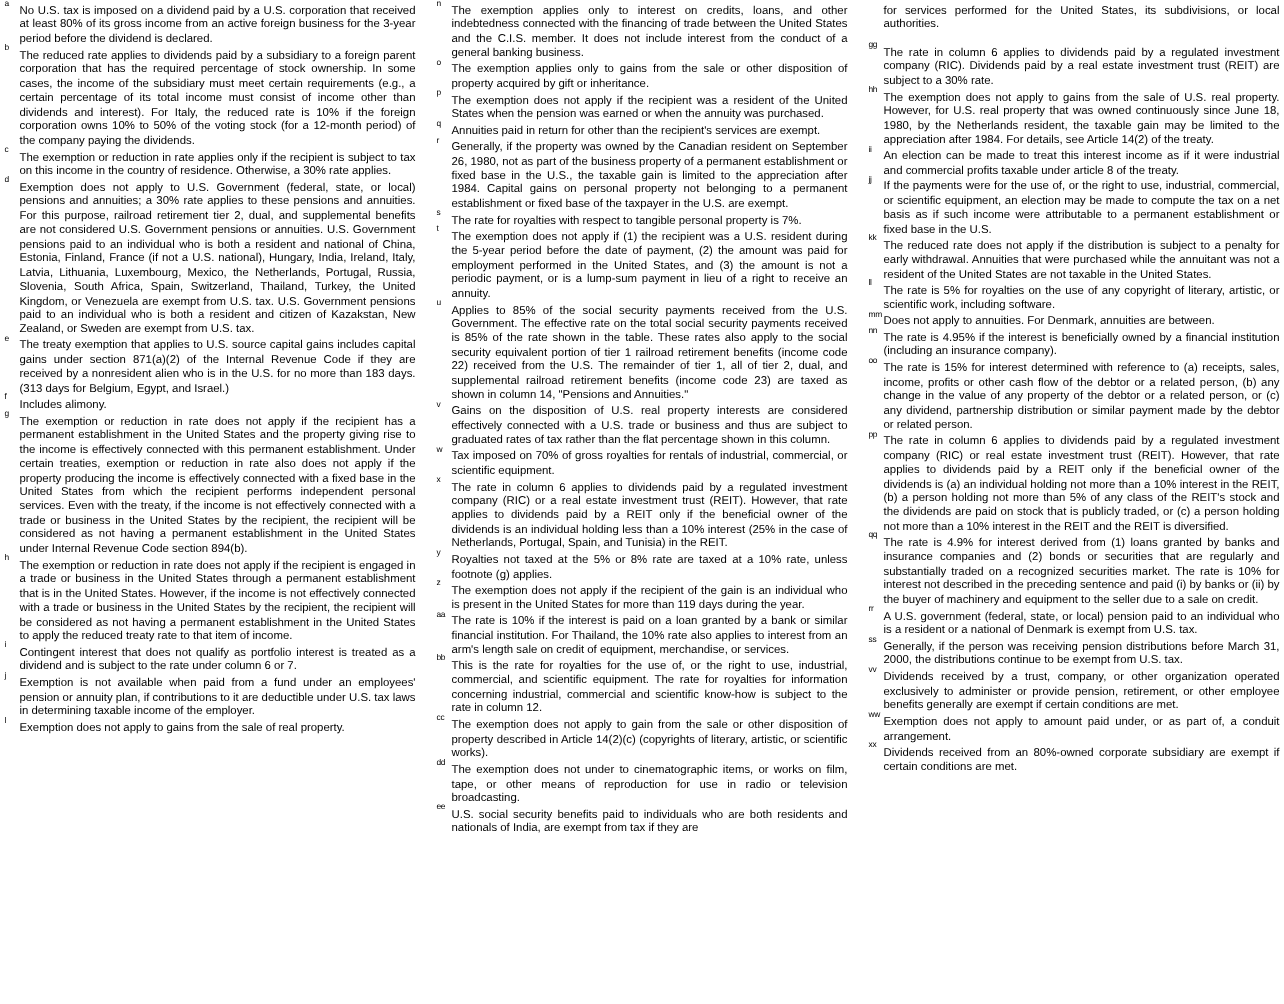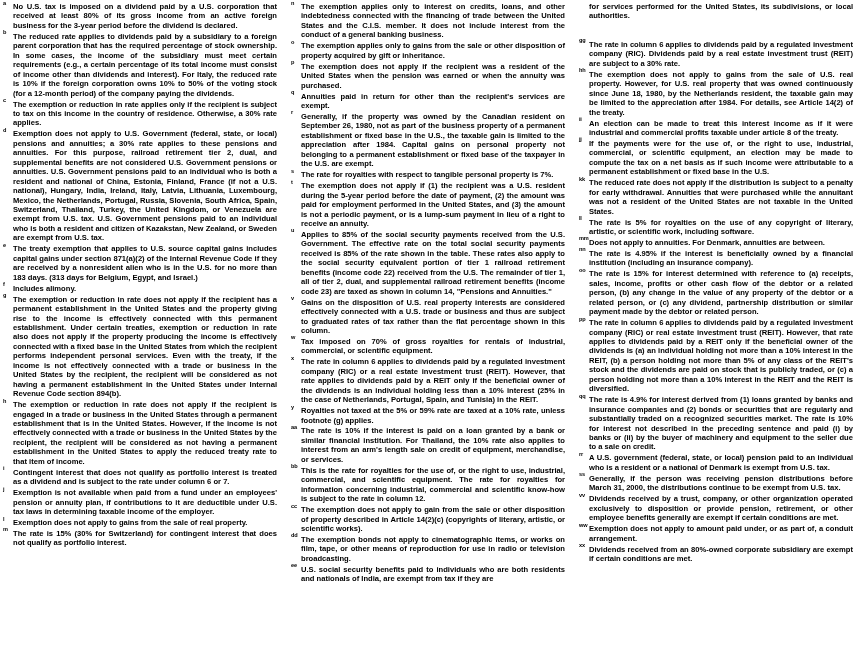--- a/index.html
+++ b/index.html
@@ -22,83 +22,82 @@
   }
   .col {
     font-size: 7.6px;
     line-height: 9.45px;
     text-align: justify;
   }
   .fn {
     position: relative;
     padding-left: 11px;
     margin-bottom: 1.5px;
-    font-weight: bold;
   }
   .fn .mk {
     position: absolute;
     left: 1px;
     top: -1.5px;
     font-size: 5.6px;
     line-height: 1;
     letter-spacing: -0.2px;
   }
   .fn.cont {
-    margin-bottom: 19px;
+    margin-bottom: 9px;
   }
 </style>
 </head>
 <body>
 
 <div class="page">
   <div class="col">
       <div class="fn"><sup class="mk">a</sup><span>No U.S. tax is imposed on a dividend paid by a U.S. corporation that received at least 80% of its gross income from an active foreign business for the 3-year period before the dividend is declared.</span></div>
       <div class="fn"><sup class="mk">b</sup><span>The reduced rate applies to dividends paid by a subsidiary to a foreign parent corporation that has the required percentage of stock ownership. In some cases, the income of the subsidiary must meet certain requirements (e.g., a certain percentage of its total income must consist of income other than dividends and interest). For Italy, the reduced rate is 10% if the foreign corporation owns 10% to 50% of the voting stock (for a 12-month period) of the company paying the dividends.</span></div>
       <div class="fn"><sup class="mk">c</sup><span>The exemption or reduction in rate applies only if the recipient is subject to tax on this income in the country of residence. Otherwise, a 30% rate applies.</span></div>
       <div class="fn"><sup class="mk">d</sup><span>Exemption does not apply to U.S. Government (federal, state, or local) pensions and annuities; a 30% rate applies to these pensions and annuities. For this purpose, railroad retirement tier 2, dual, and supplemental benefits are not considered U.S. Government pensions or annuities. U.S. Government pensions paid to an individual who is both a resident and national of China, Estonia, Finland, France (if not a U.S. national), Hungary, India, Ireland, Italy, Latvia, Lithuania, Luxembourg, Mexico, the Netherlands, Portugal, Russia, Slovenia, South Africa, Spain, Switzerland, Thailand, Turkey, the United Kingdom, or Venezuela are exempt from U.S. tax. U.S. Government pensions paid to an individual who is both a resident and citizen of Kazakstan, New Zealand, or Sweden are exempt from U.S. tax.</span></div>
       <div class="fn"><sup class="mk">e</sup><span>The treaty exemption that applies to U.S. source capital gains includes capital gains under section 871(a)(2) of the Internal Revenue Code if they are received by a nonresident alien who is in the U.S. for no more than 183 days. (313 days for Belgium, Egypt, and Israel.)</span></div>
       <div class="fn"><sup class="mk">f</sup><span>Includes alimony.</span></div>
       <div class="fn"><sup class="mk">g</sup><span>The exemption or reduction in rate does not apply if the recipient has a permanent establishment in the United States and the property giving rise to the income is effectively connected with this permanent establishment. Under certain treaties, exemption or reduction in rate also does not apply if the property producing the income is effectively connected with a fixed base in the United States from which the recipient performs independent personal services. Even with the treaty, if the income is not effectively connected with a trade or business in the United States by the recipient, the recipient will be considered as not having a permanent establishment in the United States under Internal Revenue Code section 894(b).</span></div>
       <div class="fn"><sup class="mk">h</sup><span>The exemption or reduction in rate does not apply if the recipient is engaged in a trade or business in the United States through a permanent establishment that is in the United States. However, if the income is not effectively connected with a trade or business in the United States by the recipient, the recipient will be considered as not having a permanent establishment in the United States to apply the reduced treaty rate to that item of income.</span></div>
       <div class="fn"><sup class="mk">i</sup><span>Contingent interest that does not qualify as portfolio interest is treated as a dividend and is subject to the rate under column 6 or 7.</span></div>
       <div class="fn"><sup class="mk">j</sup><span>Exemption is not available when paid from a fund under an employees' pension or annuity plan, if contributions to it are deductible under U.S. tax laws in determining taxable income of the employer.</span></div>
       <div class="fn"><sup class="mk">l</sup><span>Exemption does not apply to gains from the sale of real property.</span></div>
-      <div class="fn"><sup class="mk">m</sup><span>The rate is 15% (30% for Switzerland) for contingent interest that does not qualify as portfolio interest.</span></div>
     </div>
   <div class="col">
       <div class="fn"><sup class="mk">n</sup><span>The exemption applies only to interest on credits, loans, and other indebtedness connected with the financing of trade between the United States and the C.I.S. member. It does not include interest from the conduct of a general banking business.</span></div>
       <div class="fn"><sup class="mk">o</sup><span>The exemption applies only to gains from the sale or other disposition of property acquired by gift or inheritance.</span></div>
       <div class="fn"><sup class="mk">p</sup><span>The exemption does not apply if the recipient was a resident of the United States when the pension was earned or when the annuity was purchased.</span></div>
       <div class="fn"><sup class="mk">q</sup><span>Annuities paid in return for other than the recipient's services are exempt.</span></div>
       <div class="fn"><sup class="mk">r</sup><span>Generally, if the property was owned by the Canadian resident on September 26, 1980, not as part of the business property of a permanent establishment or fixed base in the U.S., the taxable gain is limited to the appreciation after 1984. Capital gains on personal property not belonging to a permanent establishment or fixed base of the taxpayer in the U.S. are exempt.</span></div>
       <div class="fn"><sup class="mk">s</sup><span>The rate for royalties with respect to tangible personal property is 7%.</span></div>
       <div class="fn"><sup class="mk">t</sup><span>The exemption does not apply if (1) the recipient was a U.S. resident during the 5-year period before the date of payment, (2) the amount was paid for employment performed in the United States, and (3) the amount is not a periodic payment, or is a lump-sum payment in lieu of a right to receive an annuity.</span></div>
       <div class="fn"><sup class="mk">u</sup><span>Applies to 85% of the social security payments received from the U.S. Government. The effective rate on the total social security payments received is 85% of the rate shown in the table. These rates also apply to the social security equivalent portion of tier 1 railroad retirement benefits (income code 22) received from the U.S. The remainder of tier 1, all of tier 2, dual, and supplemental railroad retirement benefits (income code 23) are taxed as shown in column 14, "Pensions and Annuities."</span></div>
       <div class="fn"><sup class="mk">v</sup><span>Gains on the disposition of U.S. real property interests are considered effectively connected with a U.S. trade or business and thus are subject to graduated rates of tax rather than the flat percentage shown in this column.</span></div>
       <div class="fn"><sup class="mk">w</sup><span>Tax imposed on 70% of gross royalties for rentals of industrial, commercial, or scientific equipment.</span></div>
       <div class="fn"><sup class="mk">x</sup><span>The rate in column 6 applies to dividends paid by a regulated investment company (RIC) or a real estate investment trust (REIT). However, that rate applies to dividends paid by a REIT only if the beneficial owner of the dividends is an individual holding less than a 10% interest (25% in the case of Netherlands, Portugal, Spain, and Tunisia) in the REIT.</span></div>
-      <div class="fn"><sup class="mk">y</sup><span>Royalties not taxed at the 5% or 59% rate are taxed at a 10% rate, unless footnote (g) applies.</span></div>
+      <div class="fn"><sup class="mk">y</sup><span>Royalties not taxed at the 5% or 8% rate are taxed at a 10% rate, unless footnote (g) applies.</span></div>
+      <div class="fn"><sup class="mk">z</sup><span>The exemption does not apply if the recipient of the gain is an individual who is present in the United States for more than 119 days during the year.</span></div>
       <div class="fn"><sup class="mk">aa</sup><span>The rate is 10% if the interest is paid on a loan granted by a bank or similar financial institution. For Thailand, the 10% rate also applies to interest from an arm's length sale on credit of equipment, merchandise, or services.</span></div>
       <div class="fn"><sup class="mk">bb</sup><span>This is the rate for royalties for the use of, or the right to use, industrial, commercial, and scientific equipment. The rate for royalties for information concerning industrial, commercial and scientific know-how is subject to the rate in column 12.</span></div>
       <div class="fn"><sup class="mk">cc</sup><span>The exemption does not apply to gain from the sale or other disposition of property described in Article 14(2)(c) (copyrights of literary, artistic, or scientific works).</span></div>
-      <div class="fn"><sup class="mk">dd</sup><span>The exemption bonds not apply to cinematographic items, or works on film, tape, or other means of reproduction for use in radio or television broadcasting.</span></div>
+      <div class="fn"><sup class="mk">dd</sup><span>The exemption does not under to cinematographic items, or works on film, tape, or other means of reproduction for use in radio or television broadcasting.</span></div>
       <div class="fn"><sup class="mk">ee</sup><span>U.S. social security benefits paid to individuals who are both residents and nationals of India, are exempt from tax if they are</span></div>
     </div>
   <div class="col">
       <div class="fn cont"><span>for services performed for the United States, its subdivisions, or local authorities.</span></div>
       <div class="fn"><sup class="mk">gg</sup><span>The rate in column 6 applies to dividends paid by a regulated investment company (RIC). Dividends paid by a real estate investment trust (REIT) are subject to a 30% rate.</span></div>
       <div class="fn"><sup class="mk">hh</sup><span>The exemption does not apply to gains from the sale of U.S. real property. However, for U.S. real property that was owned continuously since June 18, 1980, by the Netherlands resident, the taxable gain may be limited to the appreciation after 1984. For details, see Article 14(2) of the treaty.</span></div>
       <div class="fn"><sup class="mk">ii</sup><span>An election can be made to treat this interest income as if it were industrial and commercial profits taxable under article 8 of the treaty.</span></div>
       <div class="fn"><sup class="mk">jj</sup><span>If the payments were for the use of, or the right to use, industrial, commercial, or scientific equipment, an election may be made to compute the tax on a net basis as if such income were attributable to a permanent establishment or fixed base in the U.S.</span></div>
       <div class="fn"><sup class="mk">kk</sup><span>The reduced rate does not apply if the distribution is subject to a penalty for early withdrawal. Annuities that were purchased while the annuitant was not a resident of the United States are not taxable in the United States.</span></div>
       <div class="fn"><sup class="mk">ll</sup><span>The rate is 5% for royalties on the use of any copyright of literary, artistic, or scientific work, including software.</span></div>
       <div class="fn"><sup class="mk">mm</sup><span>Does not apply to annuities. For Denmark, annuities are between.</span></div>
       <div class="fn"><sup class="mk">nn</sup><span>The rate is 4.95% if the interest is beneficially owned by a financial institution (including an insurance company).</span></div>
       <div class="fn"><sup class="mk">oo</sup><span>The rate is 15% for interest determined with reference to (a) receipts, sales, income, profits or other cash flow of the debtor or a related person, (b) any change in the value of any property of the debtor or a related person, or (c) any dividend, partnership distribution or similar payment made by the debtor or related person.</span></div>
       <div class="fn"><sup class="mk">pp</sup><span>The rate in column 6 applies to dividends paid by a regulated investment company (RIC) or real estate investment trust (REIT). However, that rate applies to dividends paid by a REIT only if the beneficial owner of the dividends is (a) an individual holding not more than a 10% interest in the REIT, (b) a person holding not more than 5% of any class of the REIT's stock and the dividends are paid on stock that is publicly traded, or (c) a person holding not more than a 10% interest in the REIT and the REIT is diversified.</span></div>
       <div class="fn"><sup class="mk">qq</sup><span>The rate is 4.9% for interest derived from (1) loans granted by banks and insurance companies and (2) bonds or securities that are regularly and substantially traded on a recognized securities market. The rate is 10% for interest not described in the preceding sentence and paid (i) by banks or (ii) by the buyer of machinery and equipment to the seller due to a sale on credit.</span></div>
       <div class="fn"><sup class="mk">rr</sup><span>A U.S. government (federal, state, or local) pension paid to an individual who is a resident or a national of Denmark is exempt from U.S. tax.</span></div>
       <div class="fn"><sup class="mk">ss</sup><span>Generally, if the person was receiving pension distributions before March 31, 2000, the distributions continue to be exempt from U.S. tax.</span></div>
-      <div class="fn"><sup class="mk">vv</sup><span>Dividends received by a trust, company, or other organization operated exclusively to disposition or provide pension, retirement, or other employee benefits generally are exempt if certain conditions are met.</span></div>
+      <div class="fn"><sup class="mk">vv</sup><span>Dividends received by a trust, company, or other organization operated exclusively to administer or provide pension, retirement, or other employee benefits generally are exempt if certain conditions are met.</span></div>
       <div class="fn"><sup class="mk">ww</sup><span>Exemption does not apply to amount paid under, or as part of, a conduit arrangement.</span></div>
       <div class="fn"><sup class="mk">xx</sup><span>Dividends received from an 80%-owned corporate subsidiary are exempt if certain conditions are met.</span></div>
     </div>
 </div>
 
 </body></html>

